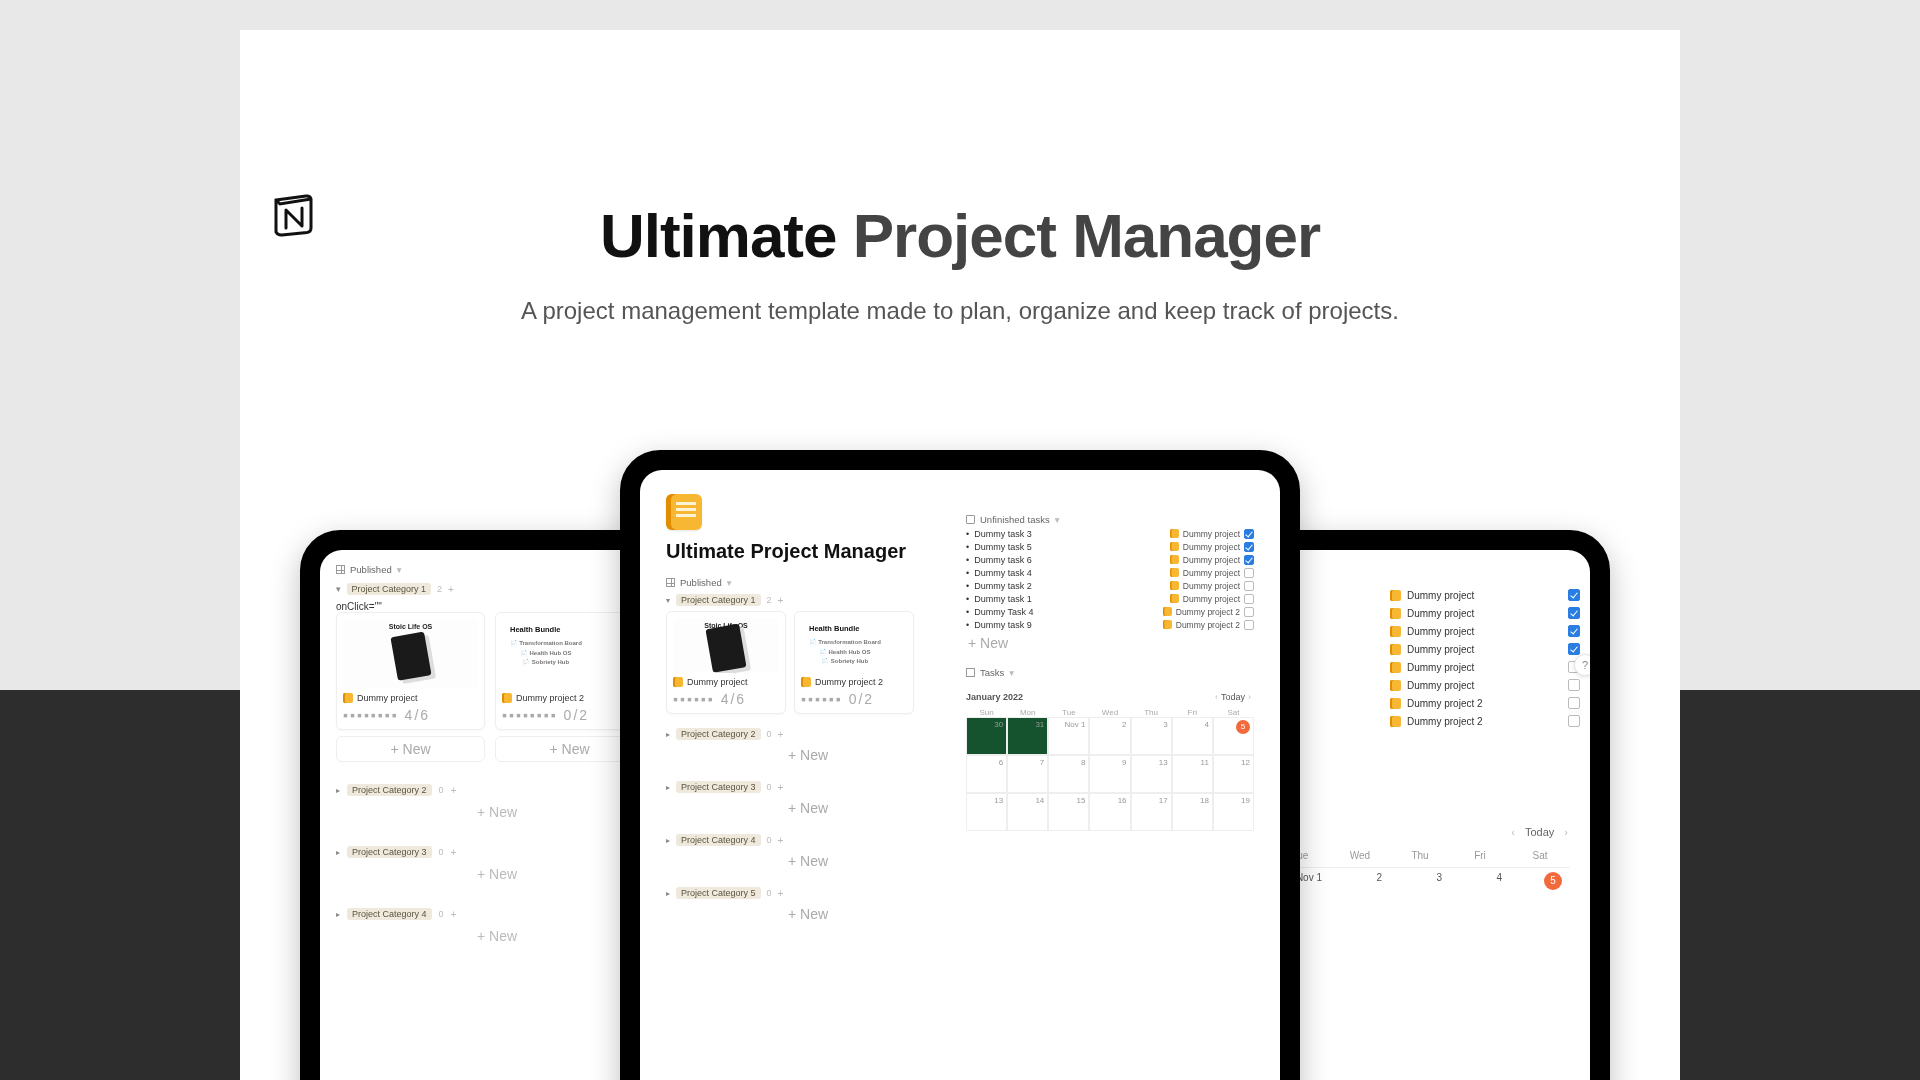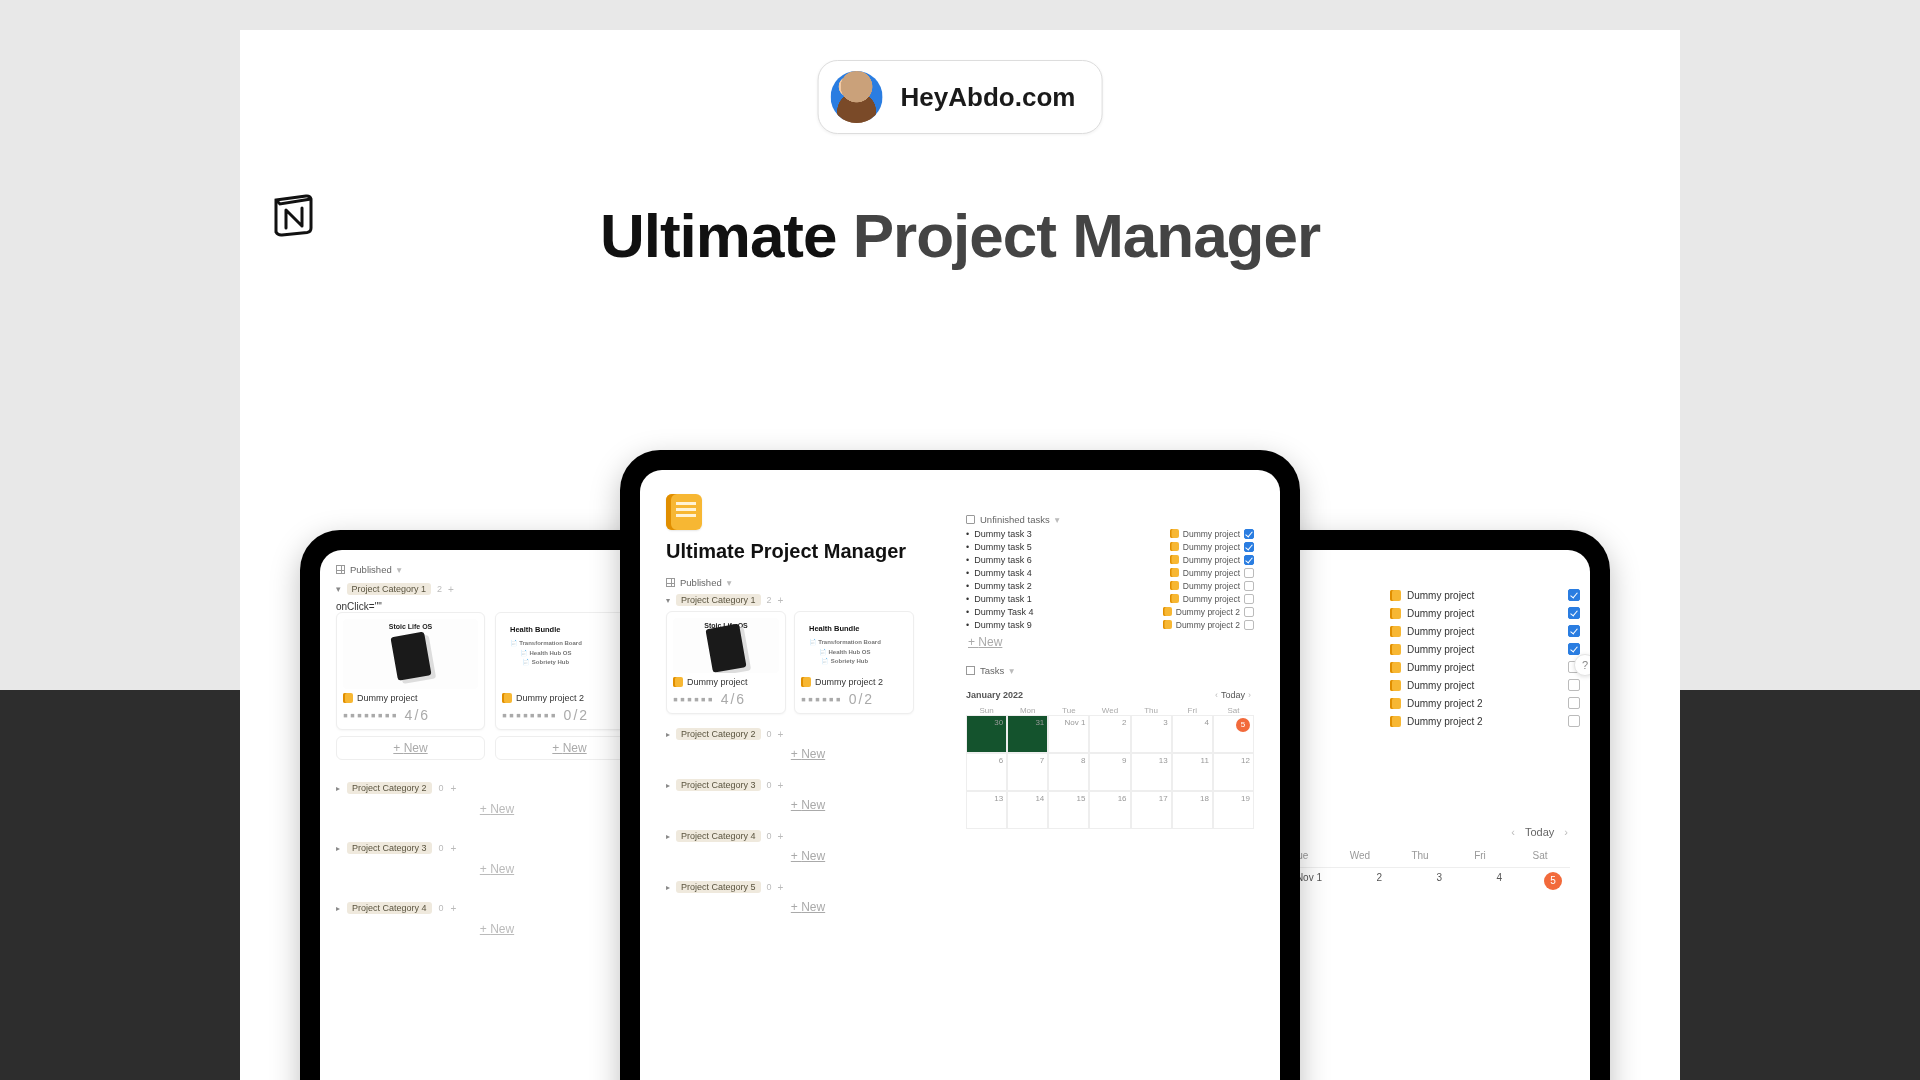--- a/index.html
+++ b/index.html
@@ -116,21 +116,21 @@
     position: relative;
     font-size: 10px;
     color:#333;
   }
   .tablet-left  { left: 60px;  top: 500px; width: 380px; height: 700px; z-index: 3;}
   .tablet-center{ left: 380px; top: 420px; width: 680px; height: 760px; z-index: 5;}
   .tablet-right { left: 990px; top: 500px; width: 380px; height: 700px; z-index: 3;}
   .pill { background:#efe9dd; border-radius:3px; padding:1px 5px; font-size:9px; color:#5a543f;}
   .faded-count { color:#bbb; font-size:9px; }
   .plus { color:#bbb; font-size:10px; }
-  .new-btn { color:#aaa; font-size:12px; text-align:center; padding:4px 0;text-decoration:underline;}
+  .new-btn { color:#aaa; font-size:14px; text-align:center; padding:4px 0;}
   .new-btn::before{content:"+ "}
 
   .card {
     border:1px solid #eee; border-radius:6px; padding:6px;
     background:#fff;
     display:flex; flex-direction:column; gap:4px;
     box-shadow: 0 1px 2px rgba(0,0,0,.04);
   }
   .card .thumb {
     height:60px; border-radius:4px;
@@ -262,38 +262,35 @@
   .pub-head .grid-ic::after{content:"";position:absolute;top:50%;left:0;right:0;height:1px;background:#999;}
 
 </style>
 </head>
 <body>
 
 <div class="dark-band"></div>
 
 <div class="canvas">
 
-  <div class="profile-badge">
-    <div class="avatar"></div>
-    <div class="name">HeyAbdo.com</div>
-  </div>
 
   <div class="notion-logo">
     <svg viewBox="0 0 48 48" fill="none">
       <path d="M6 10 L36 6 Q40 5.5 41 9 L41 38 Q41 42 37 42.5 L12 45 Q8 45.5 6 42 L6 10 Z" stroke="#111" stroke-width="3" fill="#fff"></path>
       <path d="M6 10 L10 14 L41 9" stroke="#111" stroke-width="3"></path>
       <path d="M16 20 L16 38 M16 20 L32 36 M32 18 L32 36" stroke="#111" stroke-width="3" stroke-linecap="round"></path>
     </svg>
   </div>
 
   <div class="headline">
     <h1>
       <span>Ultimate</span>
       <span class="thin">Project Manager</span>
     </h1>
+    <div class="sub">A project management template made to plan, organize and keep track of projects.</div>
   </div>
 
   <div class="tablet tablet-left t-left">
     <div class="screen">
       <div class="t-left-body">
         <div class="pub-head">
           <span class="grid-ic"></span>
           <span>Published</span>
           <span style="color:#bbb">▾</span>
         </div>

